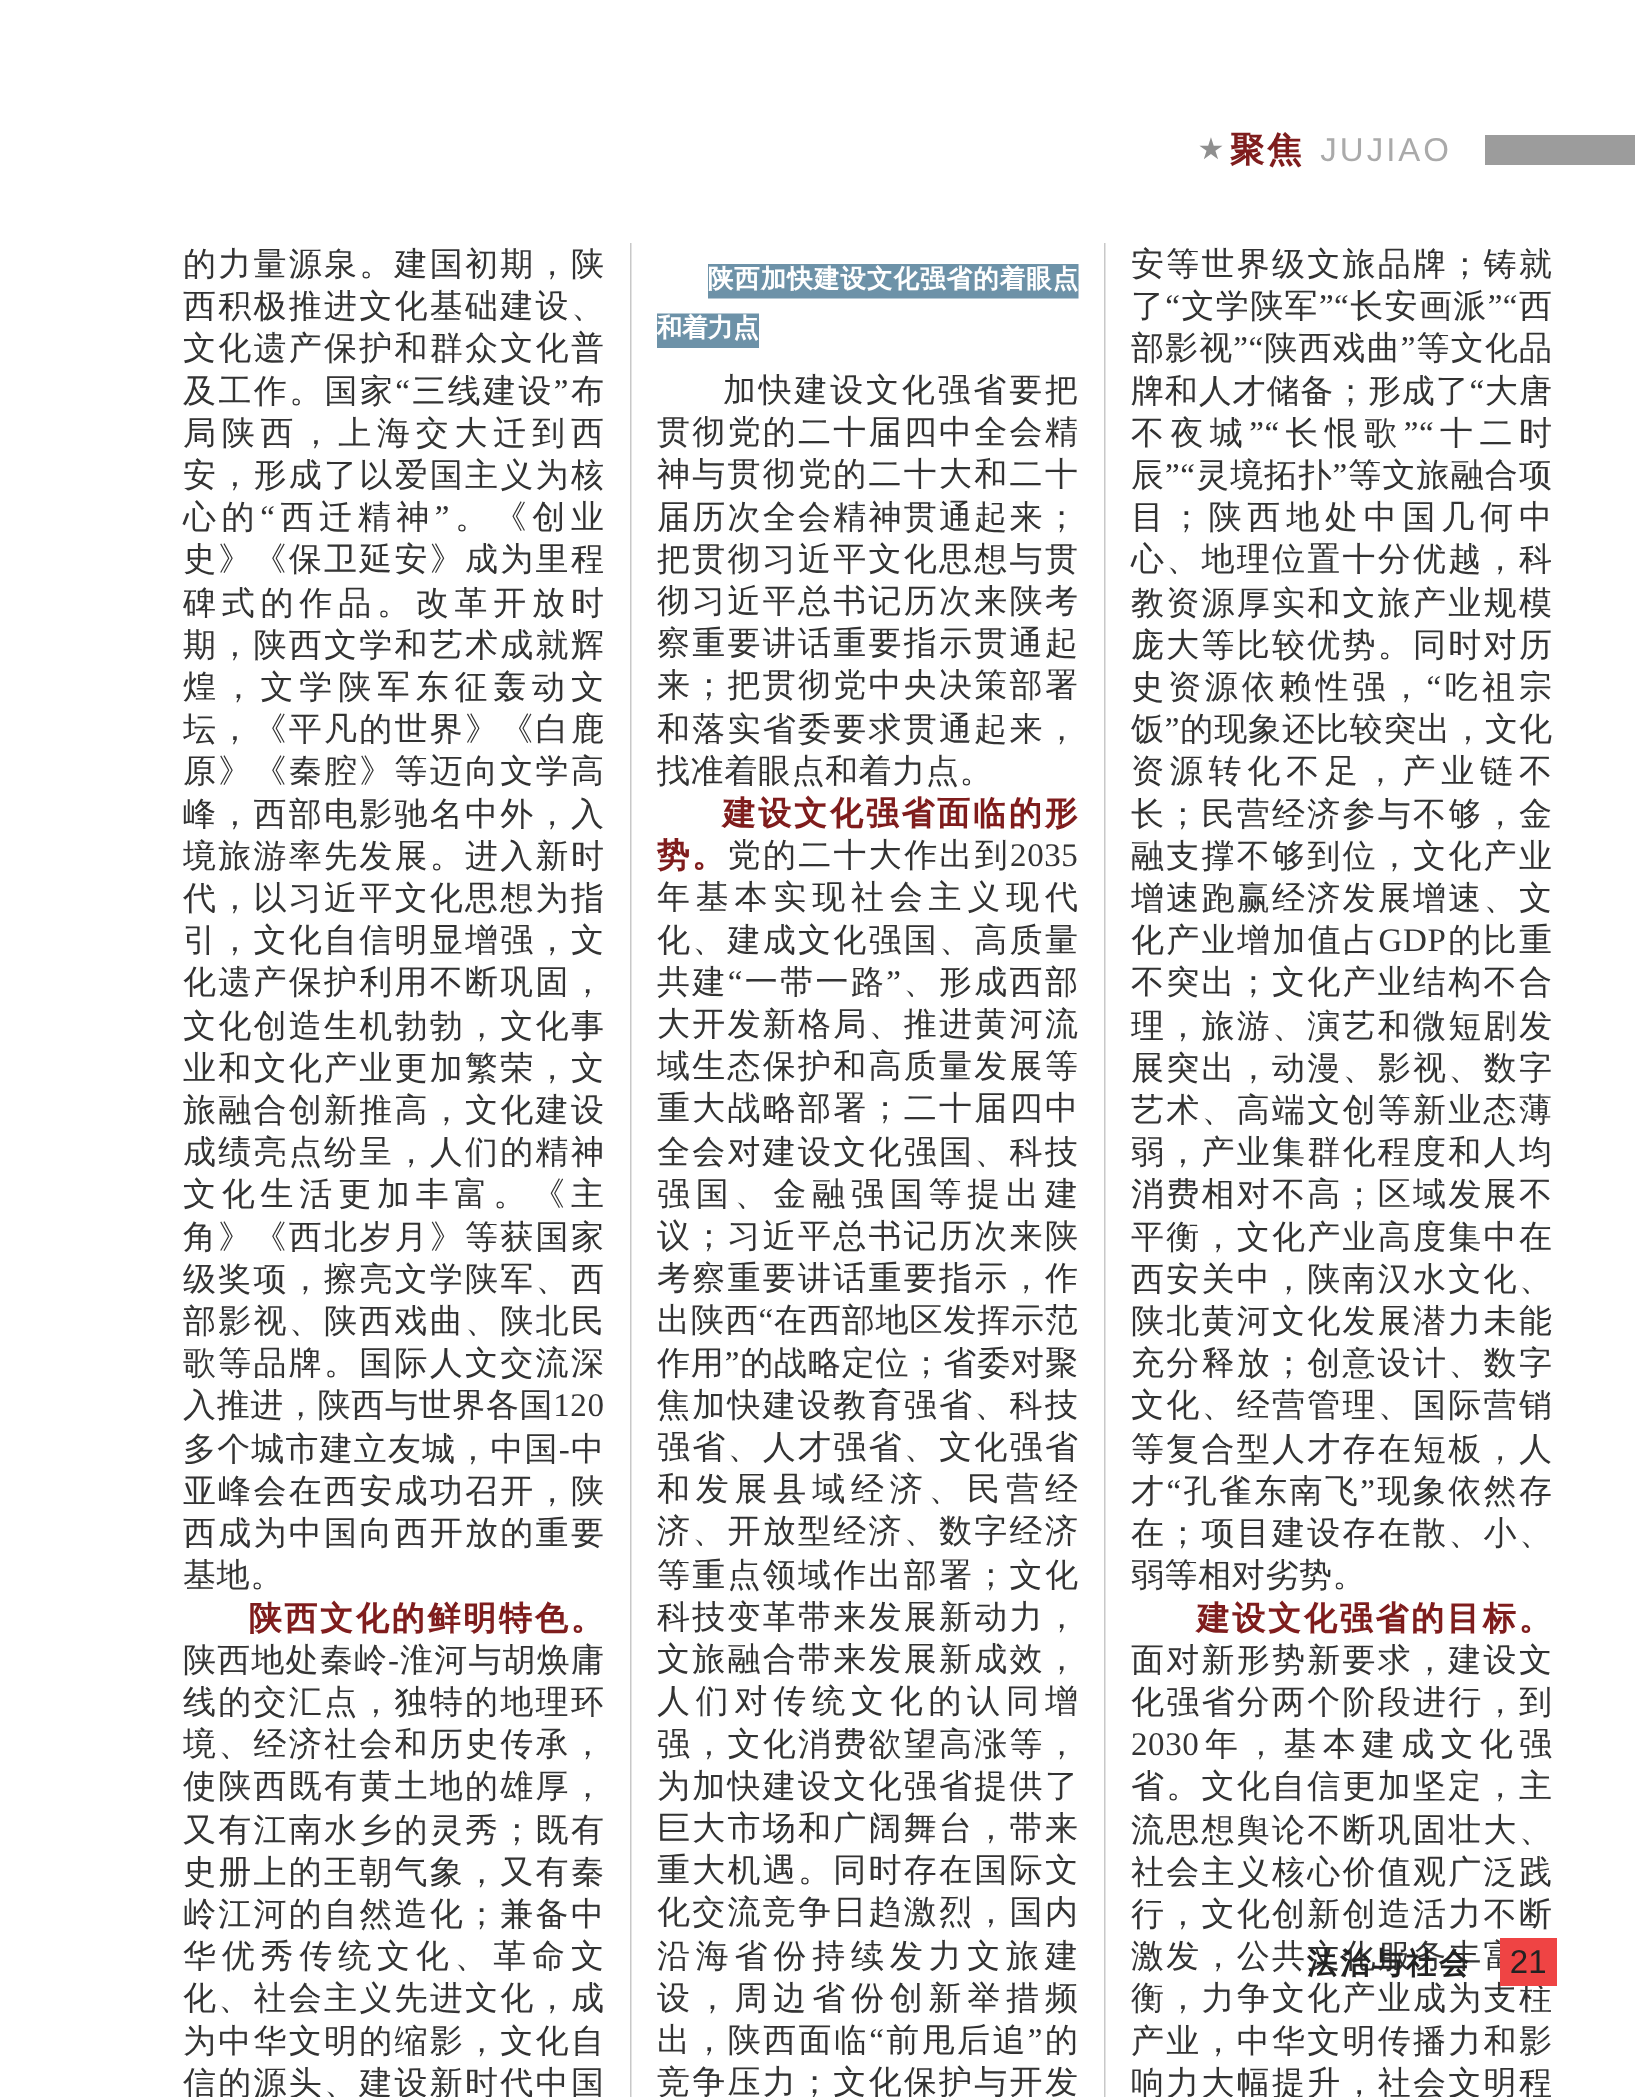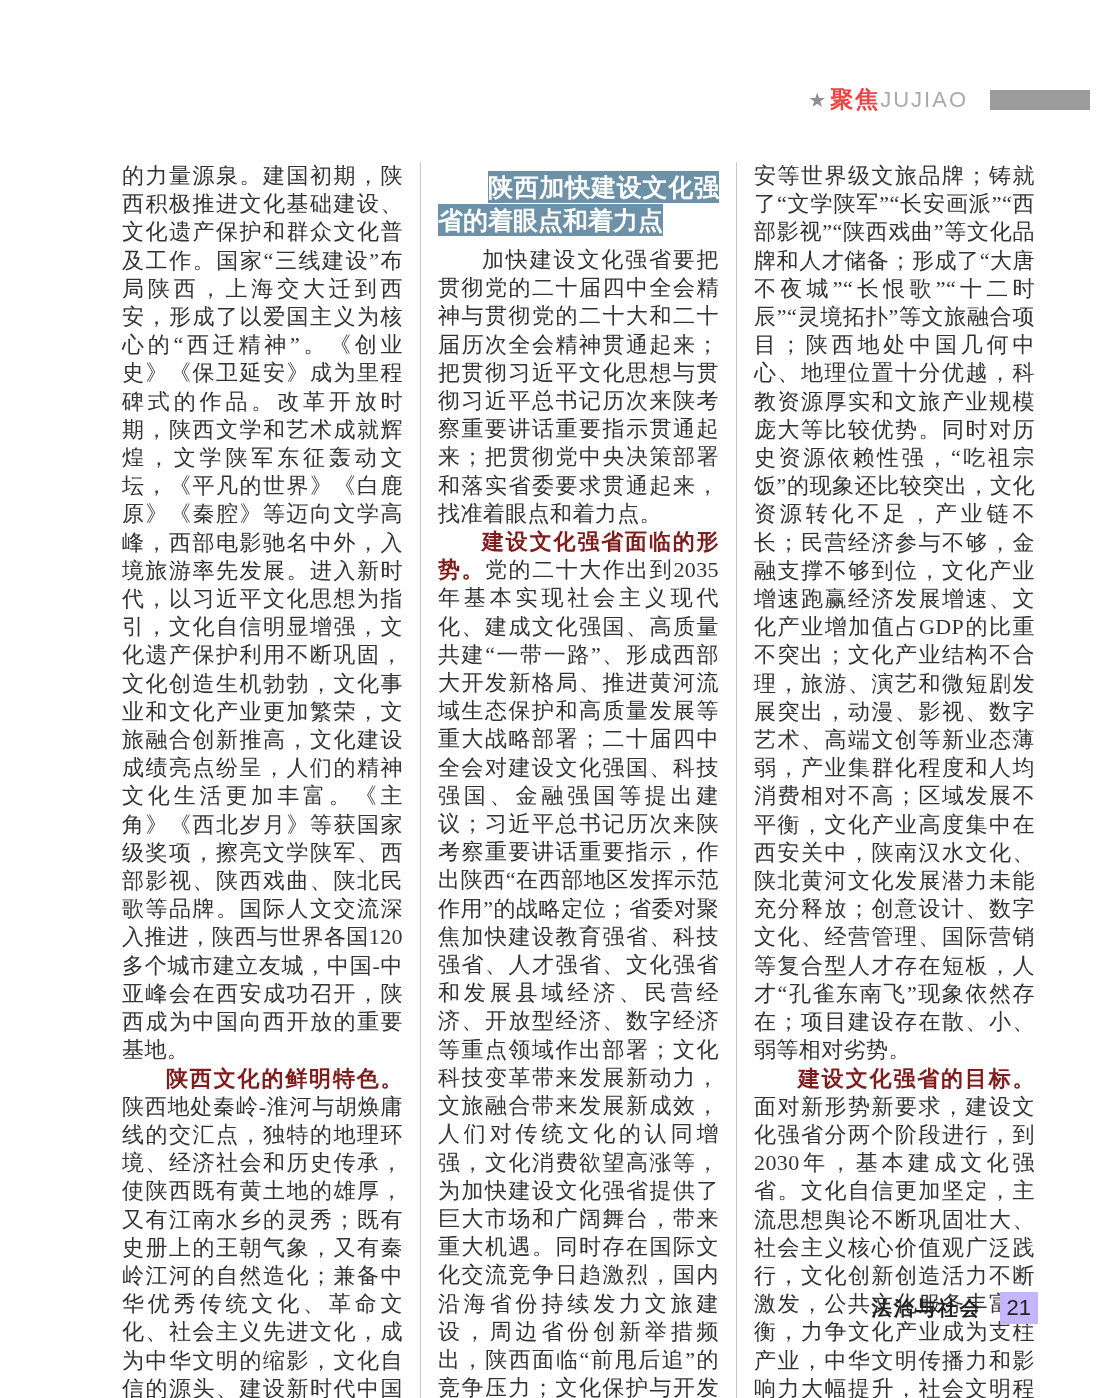--- a/index.html
+++ b/index.html
@@ -11,60 +11,60 @@
     color:#333333;
     overflow:hidden;
   }
   
   .hdr{
     position:absolute;top:84px;left:0;right:10px;
     display:flex;justify-content:flex-end;align-items:center;
     font-family:"Liberation Sans","DejaVu Sans",sans-serif;
   }
   .hdr-star{color:#8f8f8f;font-size:20px;margin-right:4px;}
-  .hdr-cn{color:#ef4444;font-size:23px;font-weight:bold;letter-spacing:2px;}
-  .hdr-en{color:#aaaaaa;font-size:22px;margin-left:0;letter-spacing:2px;}
+  .hdr-cn{color:#7f1d1d;font-size:23px;font-weight:bold;letter-spacing:2px;}
+  .hdr-en{color:#aaaaaa;font-size:22px;margin-left:10px;letter-spacing:2px;}
   .hdr-bar{display:inline-block;width:100px;height:20px;background:#9c9c9c;margin-left:22px;}
   
   .columns{
     position:absolute;top:162px;left:122px;
     display:flex;align-items:stretch;
   }
   .col{width:281px;}
   .col.mid{border-left:1px solid #c8c8c8;border-right:1px solid #c8c8c8;
            padding:0 17px;margin:0 17px;}
   .body-p{
     margin:0;
     font-size:22px;line-height:28.2px;
     text-align:justify;letter-spacing:0.4px;
     color:#333333;
   }
   .body-p.ind{text-indent:2em;}
   .lead{font-family:"Liberation Sans","DejaVu Sans",sans-serif;font-weight:bold;color:#7f1d1d;}
   .subhead{
     margin:9px 0 9px 0;
-    font-size:25px;line-height:33px;
+    font-size:17px;line-height:33px;
     text-indent:2em;text-align:justify;
-    font-family:Liberation Sans, sans-serif;
+    font-family:Liberation Mono, monospace;
     font-weight:bold;
   }
   .subhead .hl{
     background:#6d92a8;color:#ffffff;
     padding:2px 0;
     -webkit-box-decoration-break:clone;box-decoration-break:clone;
   }
   
   .ftr{
     position:absolute;top:1292px;right:62px;
     display:flex;align-items:center;
     font-family:"Liberation Sans","DejaVu Sans",sans-serif;
   }
   .journal{font-size:20px;font-weight:bold;color:#222222;letter-spacing:2px;text-align:right;}
   .pagenum{
-    margin-left:18px;background:#c4b5fd;color:#222222;
+    margin-left:18px;background:#ef4444;color:#222222;
     font-size:22px;padding:3px 7px;line-height:1.2;
   }
 </style>
 </head>
 <body>
 
 <div class="page">
 
   <div class="hdr">
     <span class="hdr-star">★</span>

